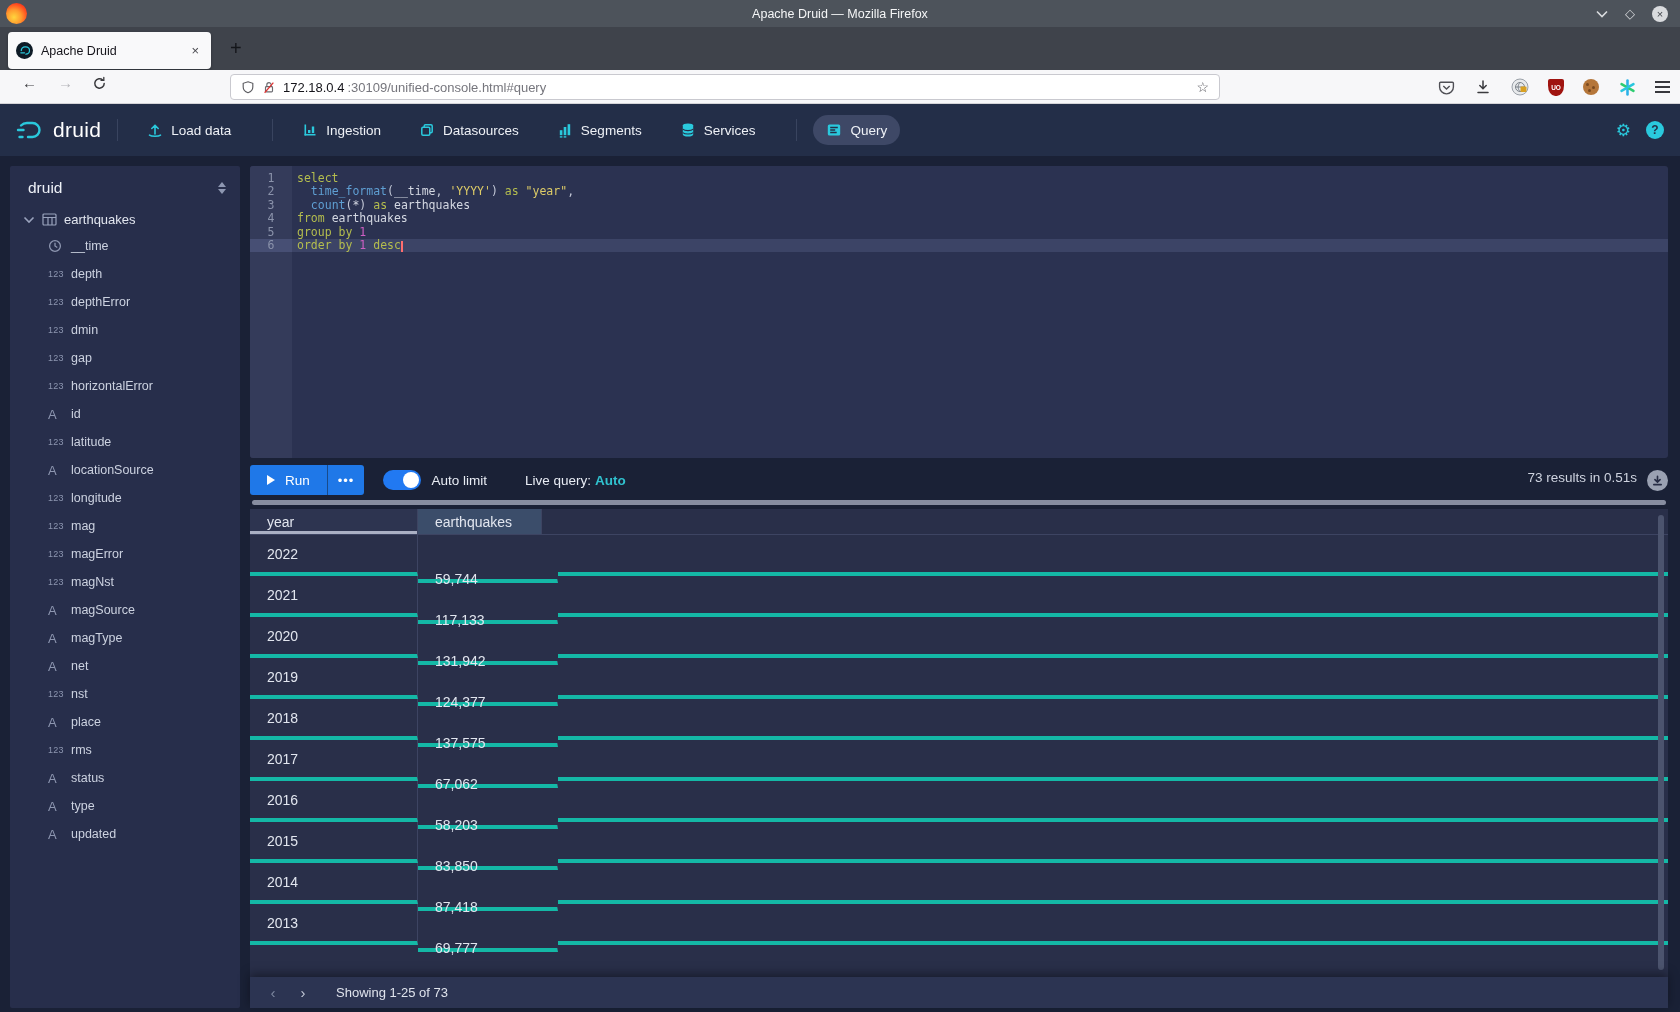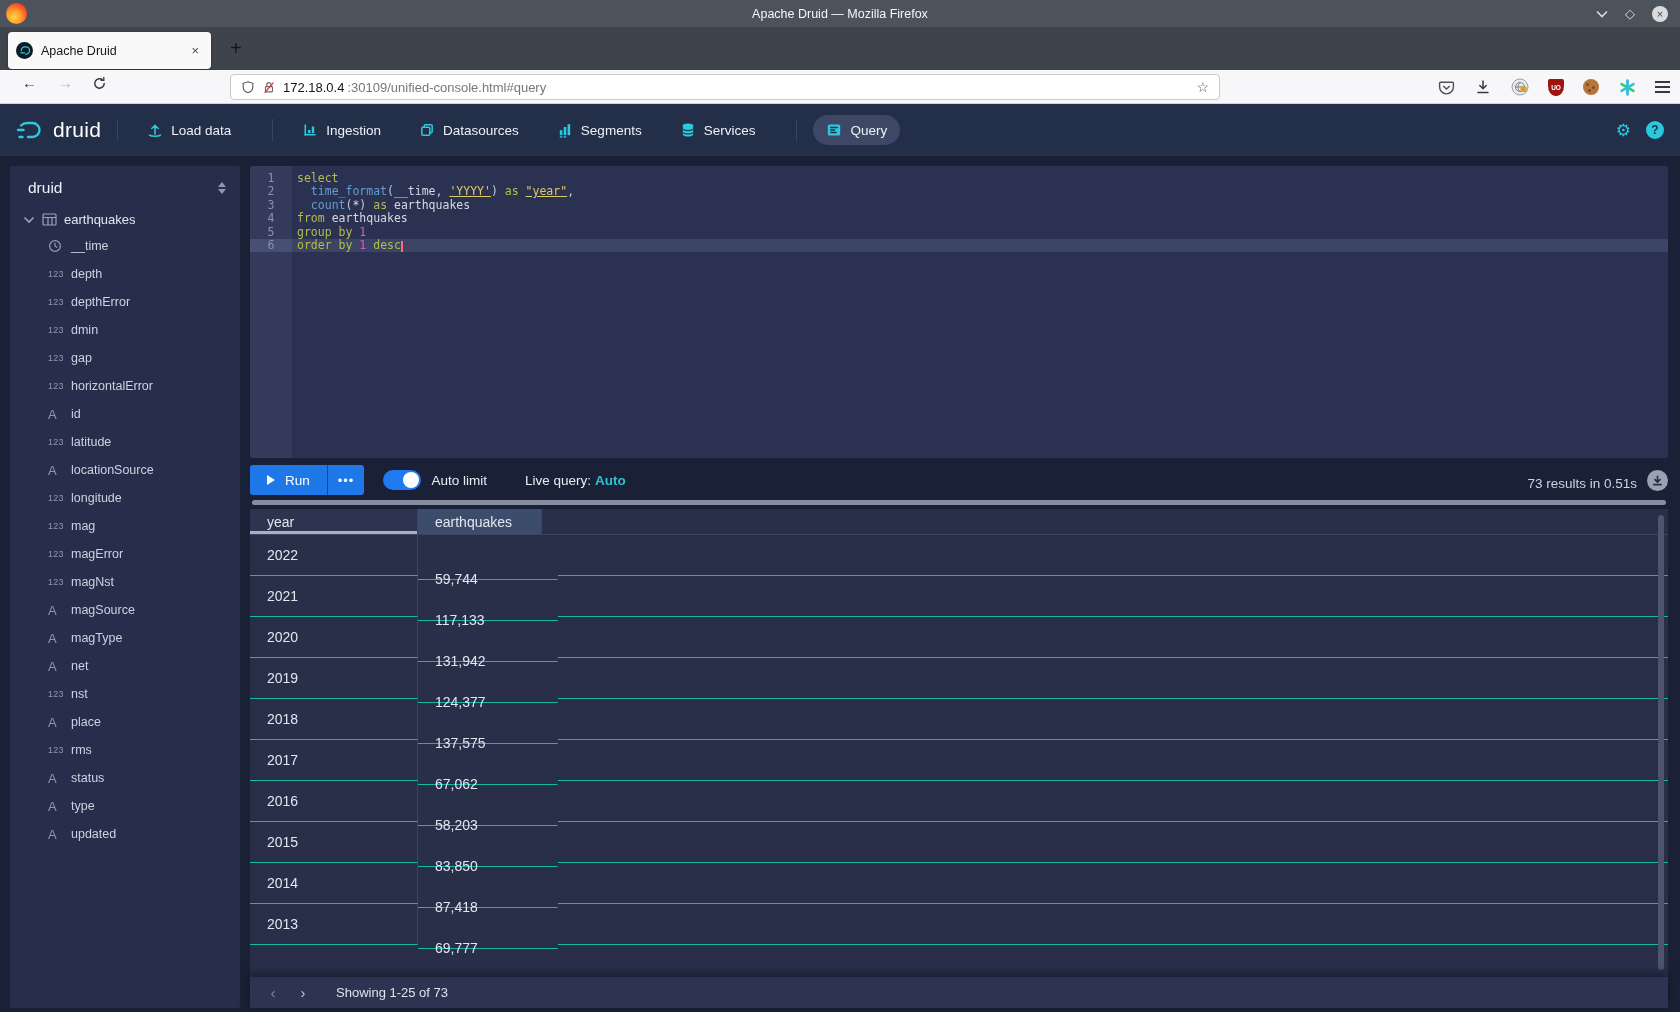--- a/index.html
+++ b/index.html
@@ -67,52 +67,52 @@
   .editor { position:absolute; left:250px; top:166px; width:1418px; height:292px; background:#2b3251; border-radius:3px; font-family:"DejaVu Sans Mono",monospace; font-size:11.5px; overflow:hidden; }
   .ed-gutter-bg { position:absolute; left:0; top:0; width:42px; height:100%; background:#343b5a; }
   .ed-lines { position:relative; padding-top:6px; }
   .ed-row { display:flex; height:13.4px; line-height:13.4px; position:relative; }
   .ed-row.active { background:#3c4466; }
   .ed-ln { width:42px; flex:none; text-align:center; color:#8b93ab; }
   .ed-row.active .ed-ln { background:#474f74; }
   .ed-code { padding-left:5px; white-space:pre; }
   .tk-kw { color:#b4bd4e; }
   .tk-fn { color:#5f9fd3; }
-  .tk-str { color:#ddcb67;text-decoration:underline; }
+  .tk-str { color:#ddcb67; }
   .tk-num { color:#cf5fc4; }
   .tk-id { color:#d4d8e2; }
   .tk-pl { color:#c2c7d6; }
   .ed-cursor { display:inline-block; width:2px; height:11px; background:#ff6e6e; vertical-align:text-bottom; }
 
   
   .runbar { position:absolute; left:250px; top:464px; width:1418px; height:32px; display:flex; align-items:center; }
   .run-btn { height:30px; background:#1f78e8; color:#fff; border-radius:3px 0 0 3px; display:flex; align-items:center; gap:10px; padding:0 17px; font-size:13.5px; }
   .play { width:0; height:0; border-left:8px solid #fff; border-top:5px solid transparent; border-bottom:5px solid transparent; }
   .more-btn { height:30px; background:#1f78e8; border-left:1px solid rgba(17,20,24,.45); border-radius:0 3px 3px 0; color:#fff; display:flex; align-items:center; padding:0 10px; font-size:13px; letter-spacing:1px; }
   .switch { margin-left:19px; width:38px; height:20px; border-radius:10px; background:#2179f2; position:relative; flex:none; }
   .knob { position:absolute; right:2px; top:2px; width:16px; height:16px; border-radius:50%; background:#fff; }
   .rb-label { color:#e8ecf4; font-size:13.5px; margin-left:10px; }
   .rb-live { color:#e8ecf4; font-size:13.5px; margin-left:38px; }
   .rb-live b { color:#30c2cf; font-weight:bold; margin-left:4px; }
-  .rb-right { margin-left:auto; display:flex; align-items:flex-end; gap:10px; }
+  .rb-right { margin-left:auto; display:flex; align-items:flex-start; gap:10px; }
   .rb-summary { color:#ced3df; font-size:13.5px; }
   .dl-circle { width:21px; height:21px; border-radius:50%; background:#9aa1b2; display:flex; align-items:center; justify-content:center; }
 
   
   .hscroll { position:absolute; left:252px; top:500px; width:1414px; height:5px; background:#878da0; border-radius:3px; }
   .vscroll { position:absolute; left:1658px; top:515px; width:6px; height:455px; background:#4c546e; border-radius:3px; }
 
   
   .results { position:absolute; left:250px; top:509px; width:1418px; height:499px; background:#292f49; overflow:hidden; color:#e2e6ef; font-size:14px; }
   .thead { display:flex; height:26px; border-bottom:1px solid #3d4462; }
   .th { display:flex; align-items:center; padding-left:17px; }
   .th1 { width:168px; background:#2d3450; border-right:1px solid #3d4462; box-shadow:inset 0 -3px 0 #aab0c4; }
   .th2 { width:124px; background:#3b4d6a; border-right:1px solid #3d4462; }
   .tr { display:flex; height:41px; }
-  .td { display:flex; align-items:center; padding-left:17px; border-bottom:1px solid #14b8a6; }
+  .td { display:flex; align-items:center; padding-left:17px; border-bottom:4px solid #14b8a6; }
   .td1 { width:168px; border-right:1px solid #3d4462; }
   .td2 { width:140px; background:#4c1d95; border-right:1px solid #3d4462;margin-top:44px; }
   .fill { flex:1; padding-left:0; }
 
   
   .pagefoot { position:absolute; left:250px; top:977px; width:1418px; height:31px; background:#2c3452; display:flex; align-items:center; color:#dfe3ec; font-size:13px; box-shadow:0 -3px 9px rgba(8,10,18,.5); }
   .pg-btn { width:30px; text-align:center; font-size:15px; }
   .pg-prev { color:#7e88a0; margin-left:8px; }
   .pg-next { color:#c3c9d8; }
   .pg-label { margin-left:18px; }

